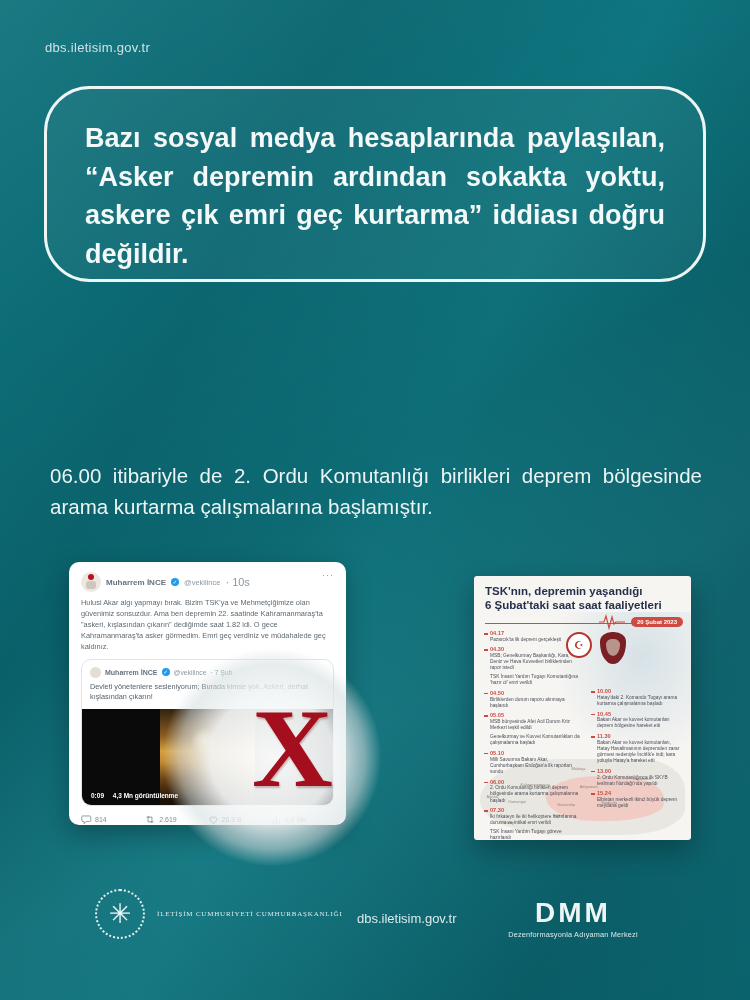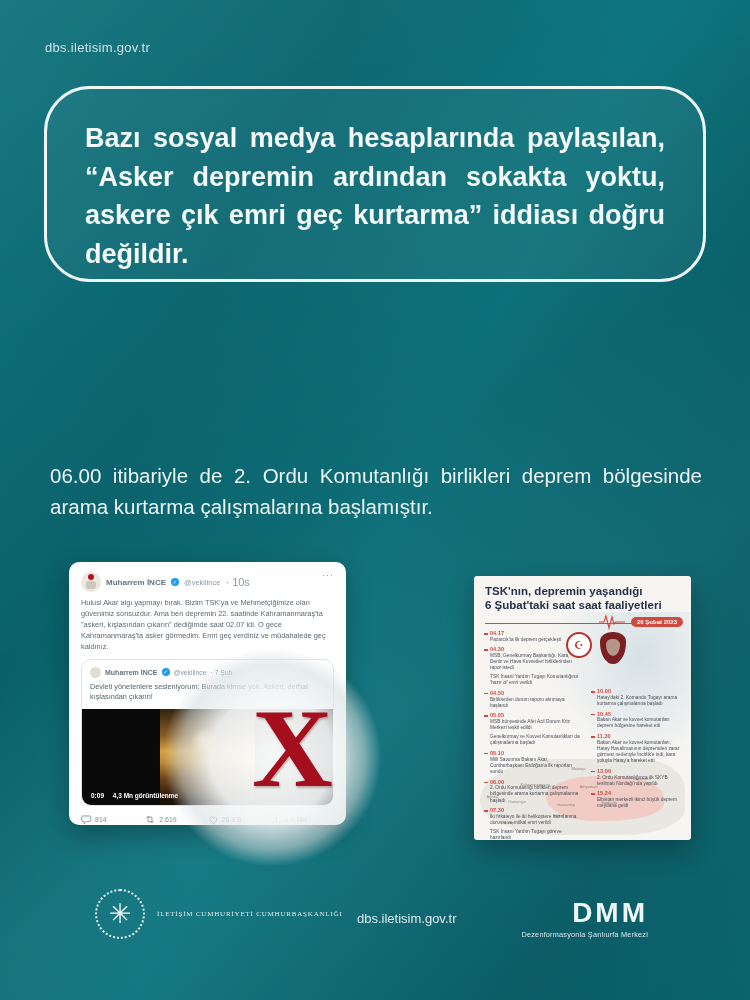--- a/index.html
+++ b/index.html
@@ -86,21 +86,21 @@
   .map-city{position:absolute;font-size:4px;color:#97897f;white-space:nowrap;transform:translate(-50%,-50%);}
 
   
   .footer-left{position:absolute;left:95px;top:889px;display:flex;align-items:center;gap:12px;}
   .ib-logo{width:50px;height:50px;border-radius:50%;border:2px dotted #e9f1f1;box-sizing:border-box;
     display:flex;align-items:center;justify-content:center;color:#eef5f5;font-size:27px;}
   .ib-text .line1{font-family:"Liberation Serif",serif;font-size:7px;letter-spacing:.8px;color:#dcebec;}
   .ib-text .line2{font-family:"Liberation Serif",serif;font-size:17px;font-weight:bold;letter-spacing:.8px;
     color:#f2f8f8;margin-top:2px;}
   .footer-url{position:absolute;left:357px;top:911px;font-size:13px;color:#dcebec;}
-  .dmm-block{position:absolute;left:498px;top:899px;width:150px;text-align:right;}
+  .dmm-block{position:absolute;left:498px;top:899px;width:150px;text-align:center;}
   .dmm-big{font-size:28px;font-weight:800;letter-spacing:3px;color:#eef5f5;line-height:1;}
   .dmm-sub{font-size:7.3px;color:#dcebec;margin-top:3px;letter-spacing:.2px;}
 </style>
 </head>
 <body>
 
 <div id="poster">
   <div class="sheen"></div>
 
   <div class="top-url">dbs.iletisim.gov.tr</div>
@@ -113,21 +113,21 @@
 
   <div class="tweet-card">
     <div class="tw-header">
       <div class="tw-avatar"></div>
       <span class="tw-name">Muharrem İNCE</span>
       <span class="tw-badge">✓</span>
       <span class="tw-handle">@vekilince</span>
       <span class="tw-time">· 10s</span>
       <span class="tw-more">···</span>
     </div>
-    <div class="tw-text">Hulusi Akar algı yapmayı bırak. Bizim TSK'ya ve Mehmetçiğimize olan güvenimiz sonsuzdur. Ama ben depremin 22. saatinde Kahramanmaraş'ta "askeri, kışlasından çıkarın" dediğimde saat 02.07 idi. O gece Kahramanmaraş'ta asker görmedim. Emri geç verdiniz ve müdahalede geç kaldınız.</div>
+    <div class="tw-text">Hulusi Akar algı yapmayı bırak. Bizim TSK'ya ve Mehmetçiğimize olan güvenimiz sonsuzdur. Ama ben depremin 22. saatinde Kahramanmaraş'ta "askeri, kışlasından çıkarın" dediğimde saat 1.82 idi. O gece Kahramanmaraş'ta asker görmedim. Emri geç verdiniz ve müdahalede geç kaldınız.</div>
 
     <div class="tw-quote">
       <div class="twq-header">
         <div class="twq-avatar"></div>
         <span class="twq-name">Muharrem İNCE</span>
         <span class="tw-badge">✓</span>
         <span class="twq-handle">@vekilince</span>
         <span class="twq-date">· 7 Şub</span>
       </div>
       <div class="twq-text">Devleti yönetenlere sesleniyorum; Burada kimse yok. Askeri, derhal kışlasından çıkarın!</div>
@@ -260,15 +260,15 @@
 
   <div class="footer-left">
     <div class="ib-logo">✳</div>
     <div class="ib-text">
       <div class="line1">İLETİŞİM CUMHURİYETİ CUMHURBAŞKANLIĞI</div>
     </div>
   </div>
   <div class="footer-url">dbs.iletisim.gov.tr</div>
   <div class="dmm-block">
     <div class="dmm-big">DMM</div>
-    <div class="dmm-sub">Dezenformasyonla Şanlıurfa Merkezi</div>
+    <div class="dmm-sub">Dezenformasyonla Adıyaman Merkezi</div>
   </div>
 </div>
 
 </body></html>

